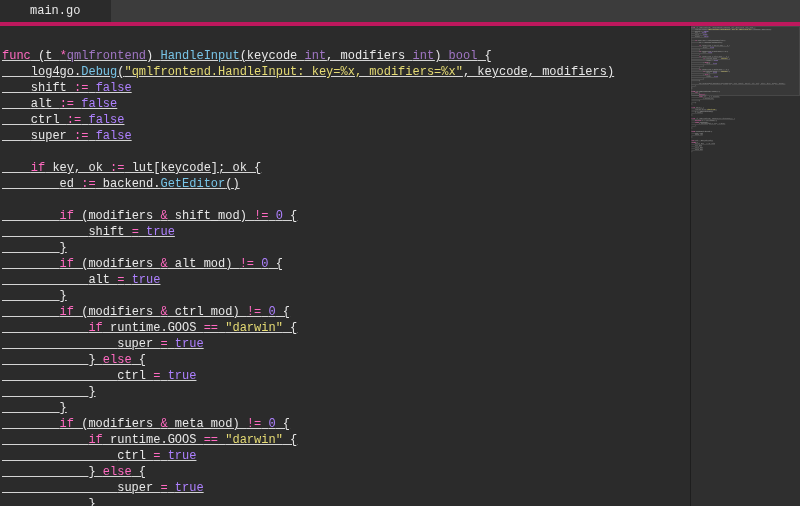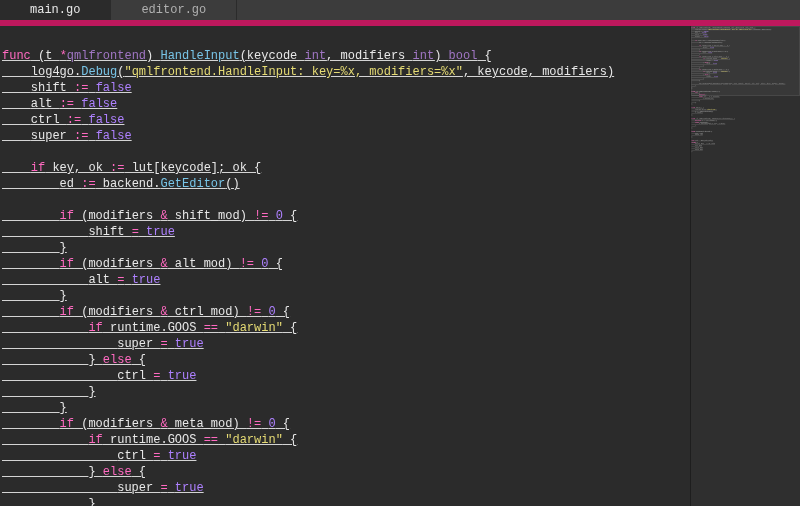--- a/index.html
+++ b/index.html
@@ -11,21 +11,21 @@
   height: 506px;
   overflow: hidden;
   color: #d4d4d4;
   display: flex;
   flex-direction: column;
 }
 .tabbar {
   display: flex;
   background: #3c3c3c;
   height: 26px;
-  border-bottom: 6px solid #be185d;
+  border-bottom: 4px solid #be185d;
 }
 .tab {
   padding: 5px 30px;
   color: #b0b0b0;
   font-size: 12px;
   border-right: 1px solid #2b2b2b;
   display: flex;
   align-items: center;
 }
 .tab.active {
@@ -86,23 +86,20 @@
 .mStr { color: #e6db74; }
 .mId { color: #999; }
 .mBool { color: #ae81ff; }
 </style>
 </head>
 <body>
 
 <div class="tabbar">
   <div class="tab active">
       <span>main.go</span>
-    </div>
-  <div class="tab">
-      <span>editor.go</span>
     </div>
 </div>
 
 <div class="main">
   <div class="editor">
 <span class="kw">func</span><span class="id"> (t </span><span class="op">*</span><span class="type">qmlfrontend</span><span class="id">) </span><span class="fn">HandleInput</span><span class="id">(keycode </span><span class="type">int</span><span class="id">, modifiers </span><span class="type">int</span><span class="id">) </span><span class="type">bool</span><span class="id"> {</span>
 <span>    </span><span class="id">log4go</span><span class="id">.</span><span class="fn">Debug</span><span class="id">(</span><span class="str">"qmlfrontend.HandleInput: key=%x, modifiers=%x"</span><span class="id">, keycode, modifiers)</span>
 <span>    </span><span class="id">shift </span><span class="op">:=</span><span> </span><span class="bool">false</span>
 <span>    </span><span class="id">alt </span><span class="op">:=</span><span> </span><span class="bool">false</span>
 <span>    </span><span class="id">ctrl </span><span class="op">:=</span><span> </span><span class="bool">false</span>

